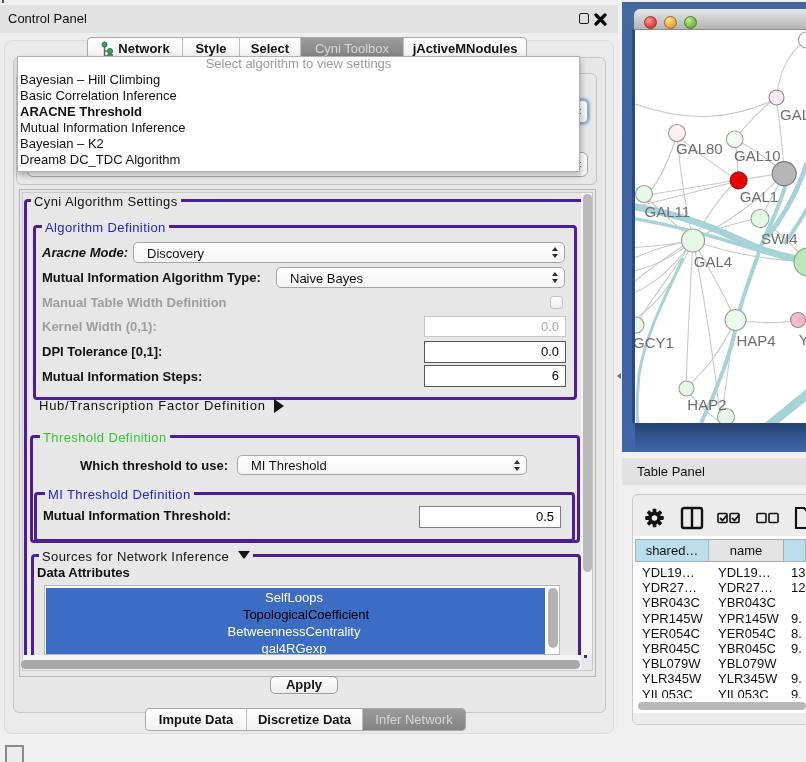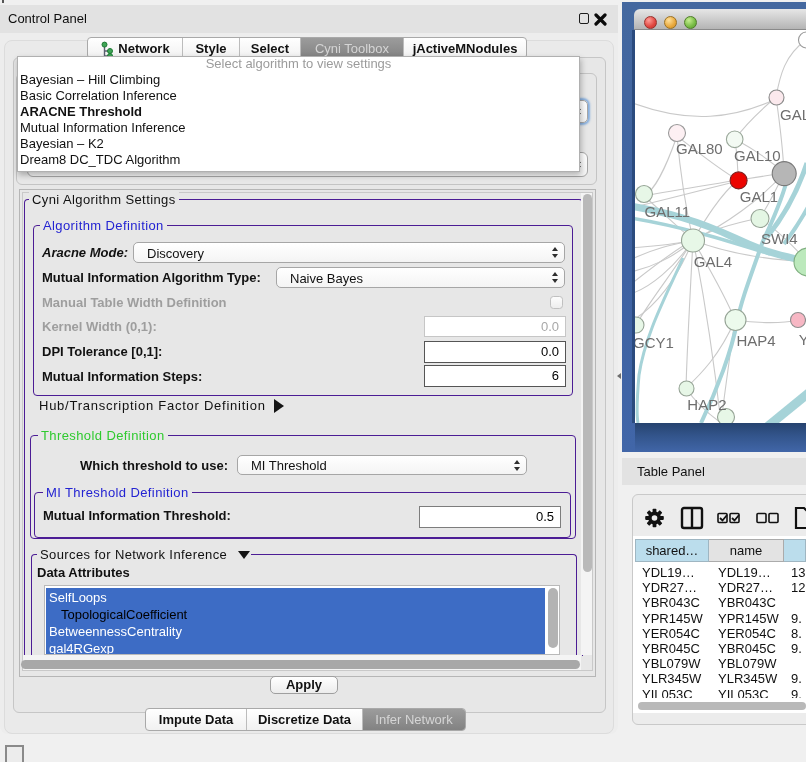--- a/index.html
+++ b/index.html
@@ -1,21 +1,21 @@
 <!DOCTYPE html>
 <html><head>
 <meta charset="utf-8">
 <style>
   html,body{margin:0;padding:0;}
   body{width:806px;height:762px;position:relative;overflow:hidden;
        font-family:"Liberation Sans",sans-serif;font-size:13px;color:#111;
        background:#f0f0f0;}
   .a{position:absolute;}
   .bold{font-weight:bold;}
-  .grp{position:absolute;border:1px solid #4c1d95;border-radius:4px;}
+  .grp{position:absolute;border:3px solid #4c1d95;border-radius:4px;}
   .gt{position:absolute;top:-8px;background:#e7e7e7;padding:0 3px;line-height:15px;font-size:13px;white-space:nowrap;letter-spacing:0.4px;}
   .combo{position:absolute;background:linear-gradient(#ffffff,#f4f4f4);border:1px solid #a6a6a6;
          border-radius:5px;line-height:21px;}
   .combo .arr{position:absolute;right:6px;top:0;height:100%;display:flex;flex-direction:column;justify-content:center;}
   .tri-u{width:0;height:0;border-left:3.5px solid transparent;border-right:3.5px solid transparent;border-bottom:4.5px solid #2e2e2e;margin-bottom:3px;}
   .tri-d{width:0;height:0;border-left:3.5px solid transparent;border-right:3.5px solid transparent;border-top:4.5px solid #2e2e2e;}
   .fld{position:absolute;background:#fff;text-align:right;line-height:18px;}
   .seg{position:absolute;display:flex;border:1px solid #a9a9a9;border-radius:4px;overflow:hidden;
        background:linear-gradient(#ffffff,#f1f1f1);}
   .seg>div{display:flex;align-items:center;justify-content:center;font-weight:bold;
@@ -108,21 +108,21 @@
 </div>
 <div class="lbl bold" style="left:43px;top:509px;">Mutual Information Threshold:</div>
 <div class="fld" style="left:419px;top:506px;width:142px;height:22px;border:1px solid #7d7d7d;box-sizing:border-box;color:#000;padding-right:6px;line-height:20px;">0.5</div>
 
 <div class="grp" style="left:31px;top:554px;width:544px;height:101px;border-bottom:none;border-radius:4px 4px 0 0;">
   <span class="gt" style="left:5px;padding-right:24px;">Sources for Network Inference</span>
 </div>
 <div class="a" style="left:238px;top:551px;width:0;height:0;border-left:6px solid transparent;border-right:6px solid transparent;border-top:8px solid #141414;"></div>
 <div class="lbl bold" style="left:37px;top:566px;">Data Attributes</div>
 
-<div class="a" style="left:44px;top:585px;width:516px;height:70px;background:#fff;border:1px solid #b9b9b9;box-sizing:border-box;overflow:hidden;">
+<div class="a" style="left:44px;top:585px;width:516px;height:70px;background:#fff;border:1px solid #b9b9b9;box-sizing:border-box;overflow:hidden;text-align:center;">
   <div style="position:absolute;left:1px;top:2px;width:499px;height:68px;background:#3d6cc5;"></div>
   <div style="position:absolute;left:4px;top:3px;width:490px;height:17.1px;line-height:17.1px;color:#fff;">SelfLoops</div>
   <div style="position:absolute;left:16px;top:20.1px;width:490px;height:17.1px;line-height:17.1px;color:#000000;">TopologicalCoefficient</div>
   <div style="position:absolute;left:4px;top:37.2px;width:490px;height:17.1px;line-height:17.1px;color:#fff;">BetweennessCentrality</div>
   <div style="position:absolute;left:4px;top:54.3px;width:490px;height:17.1px;line-height:17.1px;color:#fff;">gal4RGexp</div>
 </div>
 <div class="a" style="left:548px;top:588px;width:10px;height:60px;background:#b3b3b3;border-radius:5px;"></div>
 
 <div class="a" style="left:581px;top:193px;width:11px;height:462px;background:#f4f4f4;"></div>
 <div class="a" style="left:583px;top:194px;width:9px;height:378px;background:#b9b9b9;border-radius:4.5px;"></div>

